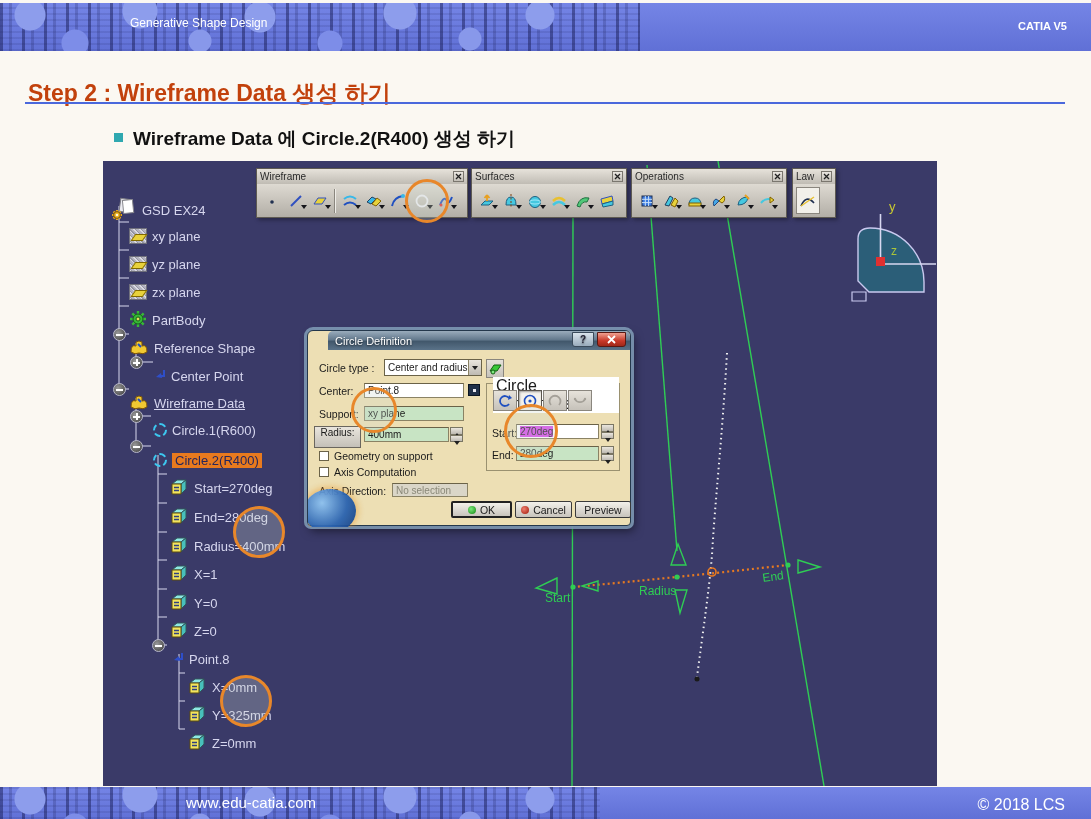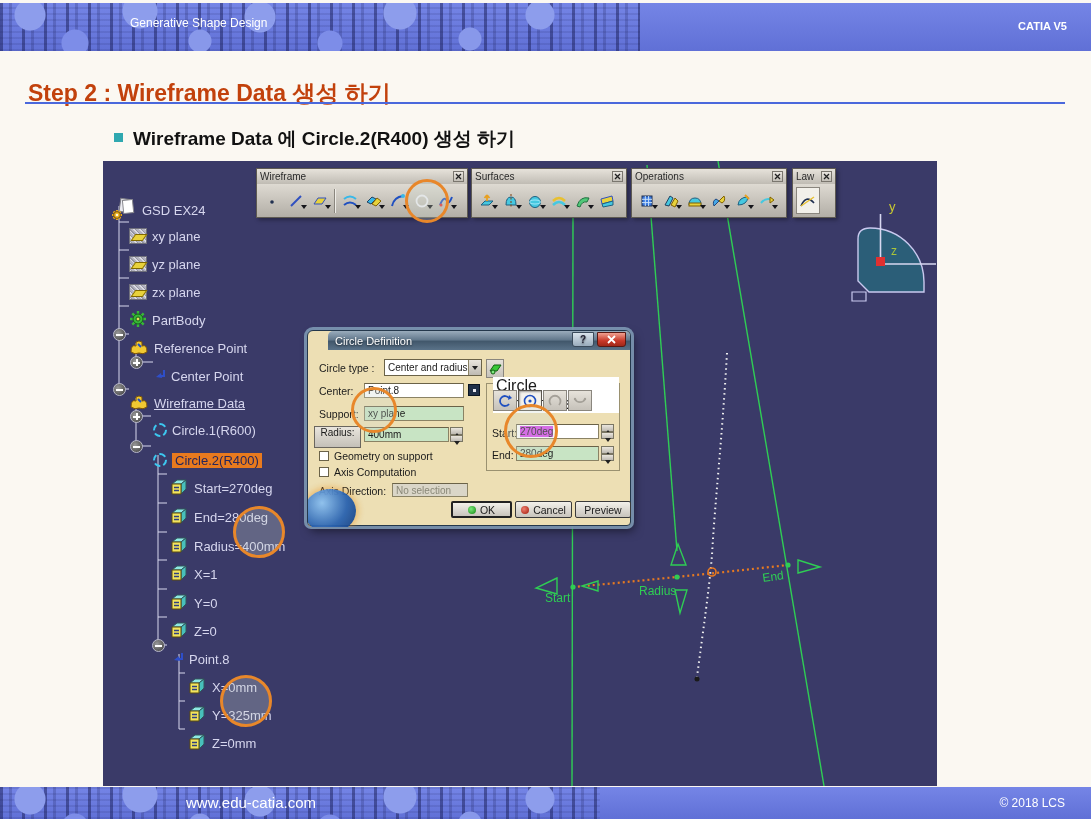--- a/index.html
+++ b/index.html
@@ -20,21 +20,21 @@
       radial-gradient(circle 13px at 330px 40px, #7D8DE8 0 12px, transparent 13px),
       radial-gradient(circle 17px at 400px 10px, #8D9DEC 0 16px, transparent 17px),
       radial-gradient(circle 12px at 470px 36px, #8898EA 0 11px, transparent 12px),
       radial-gradient(circle 15px at 540px 12px, #8D9DEC 0 14px, transparent 15px),
       repeating-linear-gradient(90deg, rgba(26,30,88,.50) 0 3px, transparent 3px 9px, rgba(26,30,88,.22) 9px 12px, transparent 12px 22px),
       repeating-linear-gradient(0deg, rgba(26,30,88,.12) 0 2px, transparent 2px 6px);
   }
   .band-header .app-title { position:absolute; left:130px; top:13px; color:#FFFFFF; font-size:12px; }
   .band-header .brand { position:absolute; right:24px; top:17px; color:#FFFFFF; font-size:11px; font-weight:bold; }
   .band-footer .site { position:absolute; left:186px; top:7px; color:#FFFFFF; font-size:15px; }
-  .band-footer .copyright { position:absolute; right:26px; top:9px; color:#FFFFFF; font-size:12px; }
+  .band-footer .copyright { position:absolute; right:26px; top:9px; color:#FFFFFF; font-size:16px; }
 
   
   .step-title { position:absolute; left:28px; top:78px; font-size:23px; font-weight:bold; color:#c2410c; }
   .title-rule { position:absolute; left:25px; top:102px; width:1040px; height:2px; background:#4A68DC; }
   .bullet-row { position:absolute; left:114px; top:126px; display:flex; gap:10px; }
   .bullet-sq { width:9px; height:9px; background:#2FA8B0; margin-top:7px; }
   .bullet-text { font-size:19px; font-weight:bold; color:#121212; }
 
   
   .viewport { position:absolute; left:103px; top:161px; width:834px; height:625px; background:#3A3A68; }
@@ -224,21 +224,21 @@
             <circle cx="9" cy="9" r="5" fill="#38B838" stroke="#156015"></circle>
             <circle cx="9" cy="9" r="2" fill="#E8E060" stroke="#156015"></circle>
           </svg></span>
       <span class="tlabel">PartBody</span>
     </div>
     <div class="trow" style="left:26px;top:163px">
       <span><svg width="20" height="18" viewBox="0 0 20 18">
             <path d="M2 14 Q2 6 7 8 L7 4 Q10 2 13 4 L13 8 Q18 6 18 14 Q14 17 10 15 Q6 17 2 14 Z" fill="#F0C832" stroke="#7A5208"></path>
             <path d="M9 6l3 3" stroke="#2050C0" stroke-width="2"></path>
           </svg></span>
-      <span class="tlabel">Reference Point</span>
+      <span class="tlabel">Reference Shape</span>
     </div>
     <div class="trow" style="left:50px;top:191px">
       <span><svg width="13" height="13">
             <path d="M11 2 L11 8 L5 8" fill="none" stroke="#2E4EC8" stroke-width="2"></path>
             <path d="M8 5 L3 9 L9 10 Z" fill="#2E4EC8"></path>
           </svg></span>
       <span class="tlabel">Center Point</span>
     </div>
     <div class="trow" style="left:26px;top:218px">
       <span><svg width="20" height="18" viewBox="0 0 20 18">

